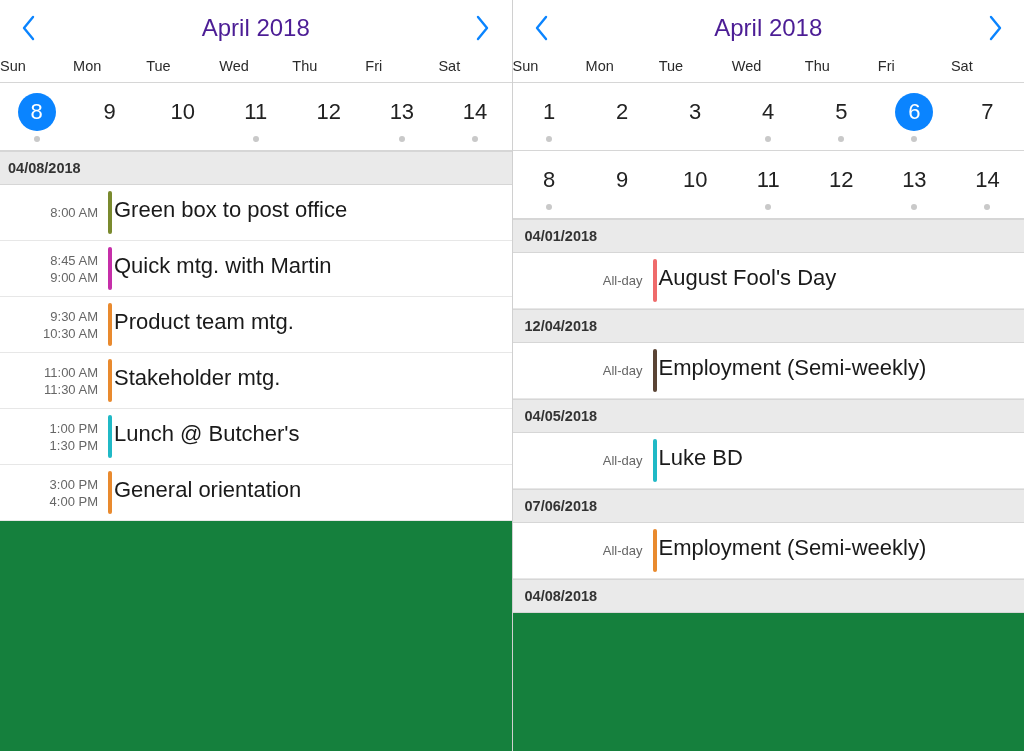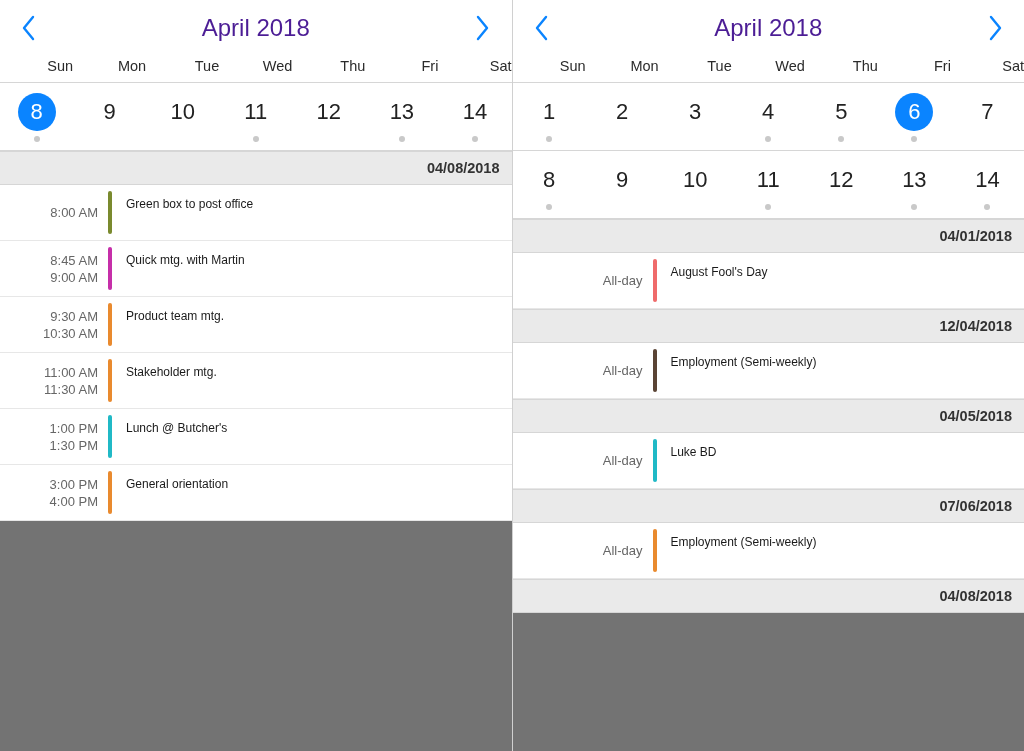--- a/index.html
+++ b/index.html
@@ -37,21 +37,21 @@
       letter-spacing: 0px;
     }
 
     .dow-row {
       display: grid;
       grid-template-columns: repeat(7, 1fr);
       padding: 4px 0 8px;
       border-bottom: 1px solid #d6d6d6;
     }
     .dow-cell {
-      text-align: right;
+      text-align: left;
       font-size: 14.5px;
       color: #2b2b2b;
     }
 
     .week-row {
       display: grid;
       grid-template-columns: repeat(7, 1fr);
       padding: 10px 0 8px;
       border-bottom: 1px solid #d6d6d6;
     }
@@ -80,22 +80,21 @@
       width: 6px;
       height: 6px;
       border-radius: 50%;
       background: #c9c9c9;
     }
     .day-dot.hidden { visibility: hidden; }
 
     .agenda {
       flex: 1;
       overflow: hidden;
-      background: #737373;
-      text-align: right;
+      background: #15803d;
     }
 
     .date-header {
       background: #eaeaea;
       padding: 8px 12px;
       font-size: 14.5px;
       font-weight: 700;
       color: #333;
       border-top: 1px solid #d6d6d6;
       border-bottom: 1px solid #d6d6d6;
@@ -123,22 +122,22 @@
     }
     .event-time .t { white-space: nowrap; }
     .event-bar {
       width: 4px;
       border-radius: 2px;
     }
     .event-title {
       flex: 1;
       display: flex;
       align-items: flex-start;
-      padding: 6px 10px 0 14px;
-      font-size: 12px;
+      padding: 6px 10px 0 2px;
+      font-size: 22px;
       color: #1a1a1a;
     }
 
     .panel.right .event-time { width: 140px; }
     .panel.left .date-header { padding-left: 8px; }
   </style>
 </head>
 <body>
 
 <div class="panel left">

